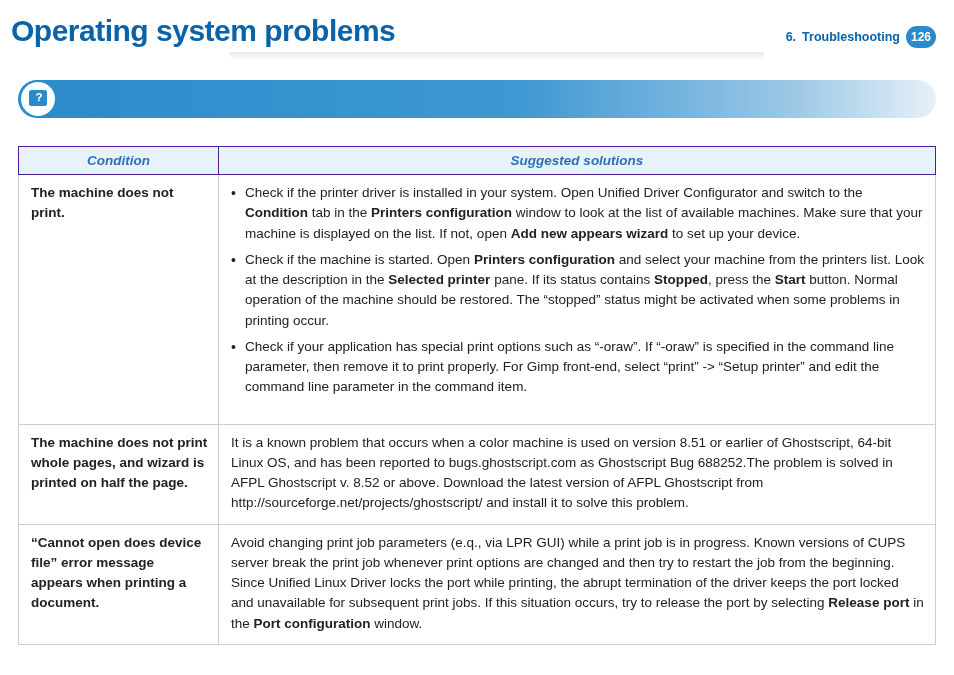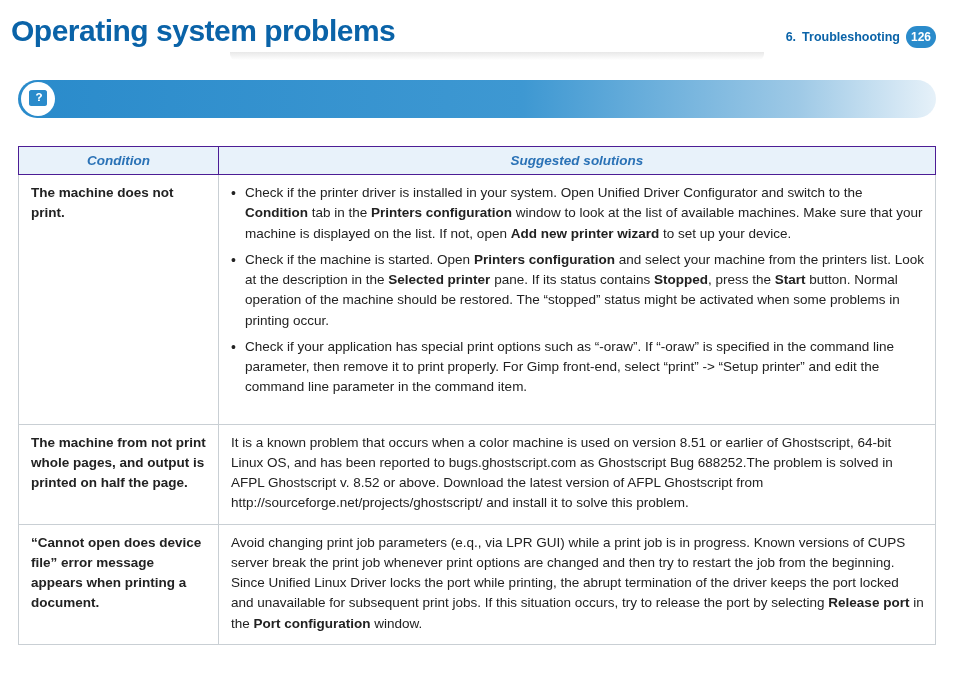--- a/index.html
+++ b/index.html
@@ -154,31 +154,31 @@
         <th class="cond">Condition</th>
         <th>Suggested solutions</th>
       </tr>
     </thead>
     <tbody>
       <tr>
         <td class="cond">The machine does not print.</td>
         <td>
           <ul class="sol">
             <li>
-              <span>Check if the printer driver is installed in your system. Open Unified Driver Configurator and switch to the </span><b>Condition</b><span> tab in the </span><b>Printers configuration</b><span> window to look at the list of available machines. Make sure that your machine is displayed on the list. If not, open </span><b>Add new printer wizard</b><span> to set up your device.</span>
+              <span>Check if the printer driver is installed in your system. Open Unified Driver Configurator and switch to the </span><b>Condition</b><span> tab in the </span><b>Printers configuration</b><span> window to look at the list of available machines. Make sure that your machine is displayed on the list. If not, open </span><b>Add new appears wizard</b><span> to set up your device.</span>
             </li>
             <li>
               <span>Check if the machine is started. Open </span><b>Printers configuration</b><span> and select your machine from the printers list. Look at the description in the </span><b>Selected printer</b><span> pane. If its status contains </span><b>Stopped</b><span>, press the </span><b>Start</b><span> button. Normal operation of the machine should be restored. The “stopped” status might be activated when some problems in printing occur.</span>
             </li>
             <li>Check if your application has special print options such as “-oraw”. If “-oraw” is specified in the command line parameter, then remove it to print properly. For Gimp front-end, select “print” -&gt; “Setup printer” and edit the command line parameter in the command item.</li>
           </ul>
         </td>
       </tr>
       <tr>
-        <td class="cond">The machine from not print whole pages, and output is printed on half the page.</td>
+        <td class="cond">The machine does not print whole pages, and wizard is printed on half the page.</td>
         <td>It is a known problem that occurs when a color machine is used on version 8.51 or earlier of Ghostscript, 64-bit Linux OS, and has been reported to bugs.ghostscript.com as Ghostscript Bug 688252.The problem is solved in AFPL Ghostscript v. 8.52 or above. Download the latest version of AFPL Ghostscript from http://sourceforge.net/projects/ghostscript/ and install it to solve this problem.</td>
       </tr>
       <tr>
         <td class="cond">“Cannot open does device file” error message appears when printing a document.</td>
         <td>
           <span>Avoid changing print job parameters (e.q., via LPR GUI) while a print job is in progress. Known versions of CUPS server break the print job whenever print options are changed and then try to restart the job from the beginning. Since Unified Linux Driver locks the port while printing, the abrupt termination of the driver keeps the port locked and unavailable for subsequent print jobs. If this situation occurs, try to release the port by selecting </span><b>Release port</b><span> in the </span><b>Port configuration</b><span> window.</span>
         </td>
       </tr>
     </tbody>
   </table>

